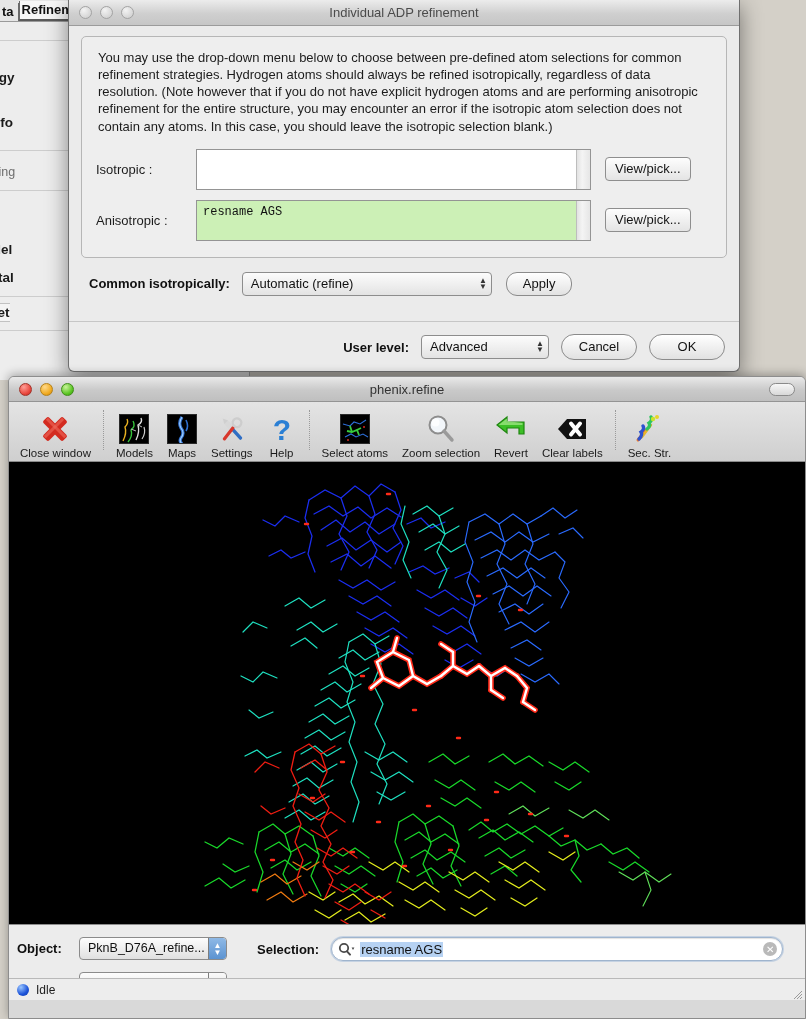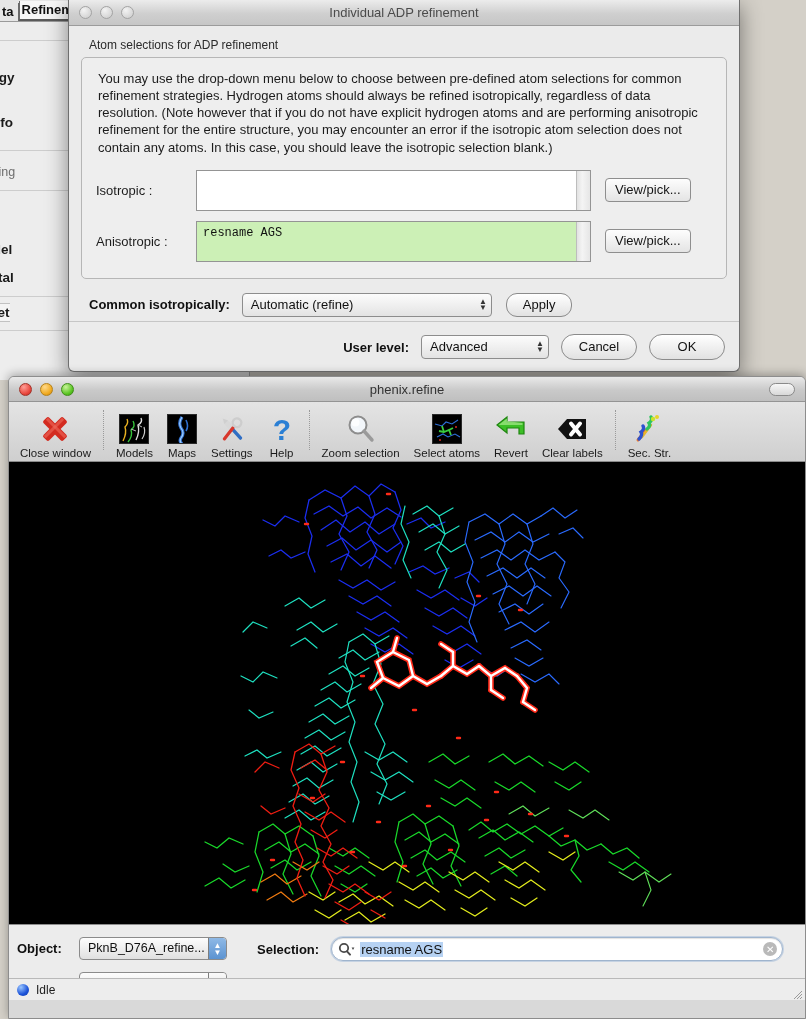--- a/index.html
+++ b/index.html
@@ -300,21 +300,20 @@
       <div class="lights">
         <div class="light"></div>
         <div class="light"></div>
         <div class="light"></div>
       </div>
       <div class="dlg-title">Individual ADP refinement</div>
     </div>
 
     <div class="dlg-content">
 
-      <div class="group-label">Atom selections for ADP refinement</div>
 
       <div class="groupbox">
         <p class="help-text">You may use the drop-down menu below to choose between pre-defined atom selections for common refinement strategies.  Hydrogen atoms should always be refined isotropically, regardless of data resolution.  (Note however that if you do not have explicit hydrogen atoms and are performing anisotropic refinement for the entire structure, you may encounter an error if the isotropic atom selection does not contain any atoms.  In this case, you should leave the isotropic selection blank.)</p>
 
         <div class="field-row">
           <div class="field-label">Isotropic :</div>
           <div class="sel-box">
             <div class="txt"></div>
             <div class="vscroll"></div>
           </div>
@@ -442,43 +441,43 @@
             <text x="15" y="27" text-anchor="middle" font-family="Liberation Sans, sans-serif" font-size="30" font-weight="bold" fill="#2a7fd4">?</text>
           </svg>
         </div>
         <div class="tb-label">Help</div>
       </div>
 
       <div class="tb-sep"></div>
 
       <div class="tb-item">
         <div class="tb-icon">
-          <svg width="32" height="32" viewBox="0 0 32 32">
-            <circle cx="13" cy="12" r="8.5" fill="#f2f6fa" stroke="#8d8d8d" stroke-width="2"></circle>
-            <circle cx="10.5" cy="9.5" r="4" fill="#ffffff" opacity=".85"></circle>
-            <line x1="19" y1="18" x2="27" y2="27" stroke="#9a9a9a" stroke-width="3.4" stroke-linecap="round"></line>
-          </svg>
-        </div>
-        <div class="tb-label">Zoom selection</div>
-      </div>
-
-      <div class="tb-item">
-        <div class="tb-icon">
           <div class="thumb">
             <svg width="30" height="30" viewBox="0 0 30 30">
               <path d="M2 9 L9 11 L13 7 L19 9 L25 5" stroke="#2d6fd8" fill="none" stroke-width="1.1"></path>
               <path d="M4 22 L10 19 L15 22 L22 19 L27 22" stroke="#2d6fd8" fill="none" stroke-width="1.1"></path>
               <path d="M9 11 L11 17 L16 15 L18 20" stroke="#38cc3d" fill="none" stroke-width="1.8"></path>
               <path d="M11 17 L6 16 M16 15 L20 13" stroke="#38cc3d" fill="none" stroke-width="1.8"></path>
               <circle cx="23" cy="12" r="1" fill="#d42b20"></circle>
               <circle cx="7" cy="25" r="1" fill="#d42b20"></circle>
             </svg>
           </div>
         </div>
         <div class="tb-label">Select atoms</div>
+      </div>
+
+      <div class="tb-item">
+        <div class="tb-icon">
+          <svg width="32" height="32" viewBox="0 0 32 32">
+            <circle cx="13" cy="12" r="8.5" fill="#f2f6fa" stroke="#8d8d8d" stroke-width="2"></circle>
+            <circle cx="10.5" cy="9.5" r="4" fill="#ffffff" opacity=".85"></circle>
+            <line x1="19" y1="18" x2="27" y2="27" stroke="#9a9a9a" stroke-width="3.4" stroke-linecap="round"></line>
+          </svg>
+        </div>
+        <div class="tb-label">Zoom selection</div>
       </div>
 
 
       <div class="tb-item">
         <div class="tb-icon">
           <svg width="32" height="30" viewBox="0 0 32 30">
             <path d="M2 11 L12 3 L12 8 L29 8 L29 20 L24 20 L24 14 L12 14 L12 19 Z" fill="#3cbf26" stroke="#1f8510" stroke-width="1.2"></path>
             <path d="M3.5 11 L12 4.5 L12 7 L27.5 9 L27.5 11 L12 11 Z" fill="#a6ea8c" opacity=".7"></path>
           </svg>
         </div>

